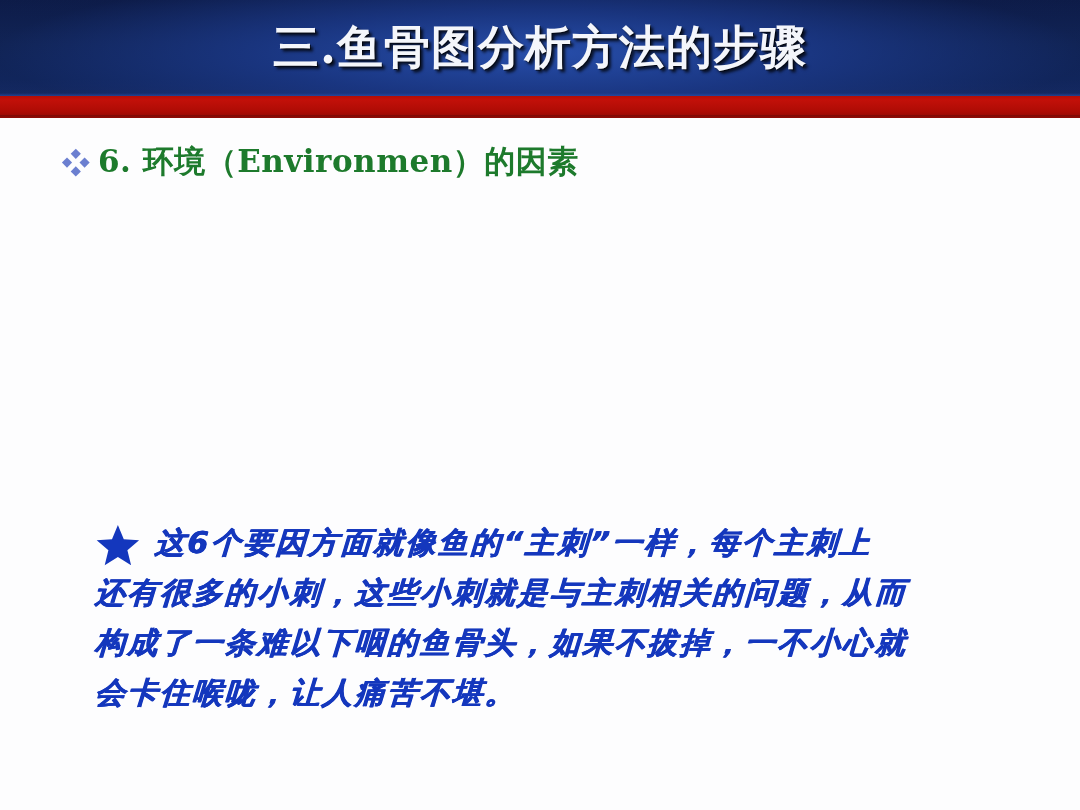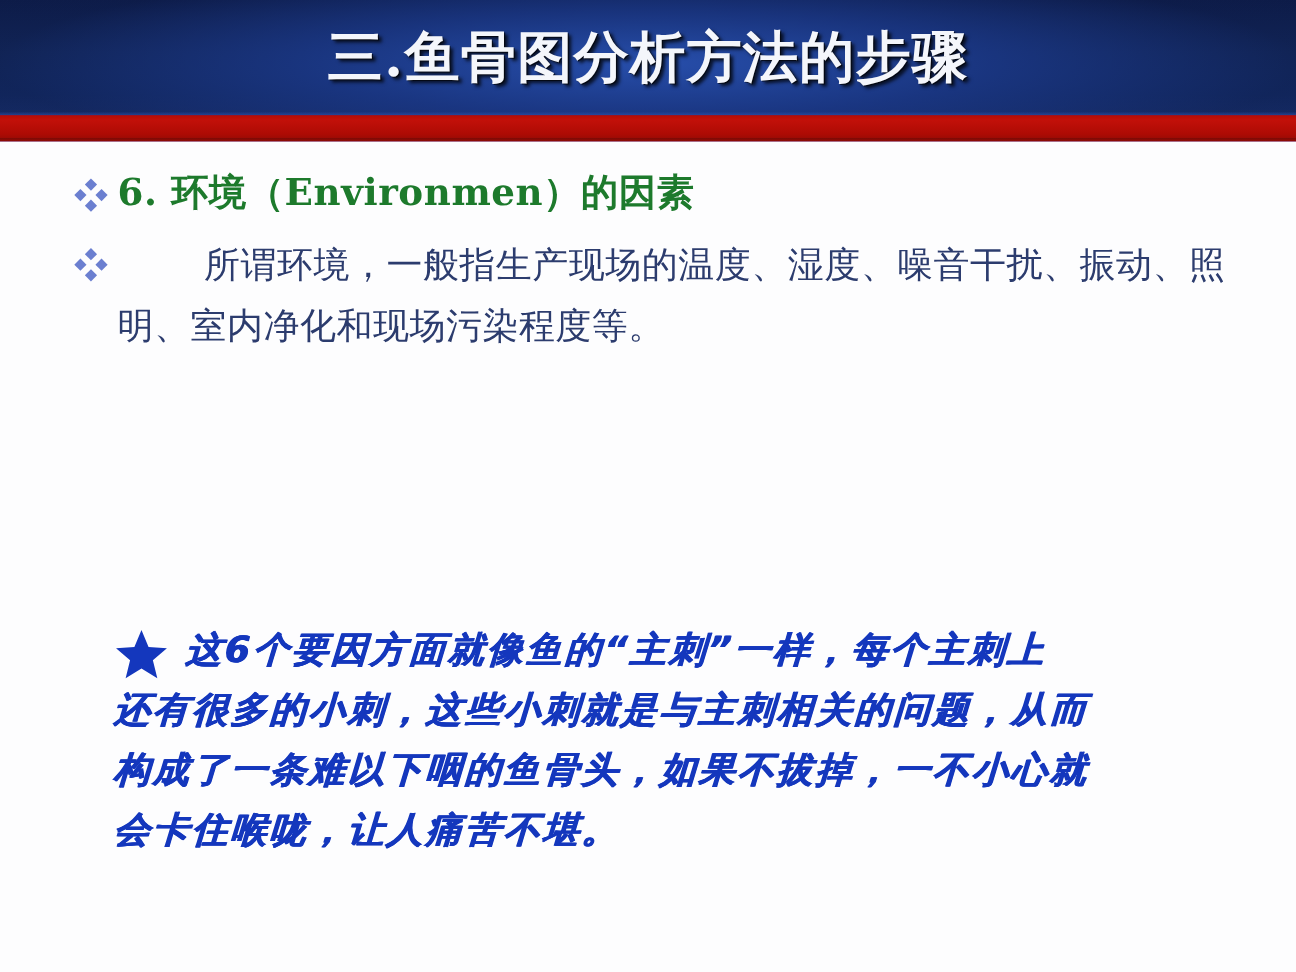--- a/index.html
+++ b/index.html
@@ -9,21 +9,21 @@
     background: #ffffff;
   }
   body {
     font-family: "DejaVu Serif", "Liberation Serif", serif;
   }
 
   .slide {
     position: relative;
     width: 1080px;
     height: 810px;
-    background: #4c1d95;
+    background: #4d7c0f;
     overflow: hidden;
   }
 
   
   .header-band {
     position: absolute;
     left: 0;
     top: 0;
     width: 1080px;
     height: 96px;
@@ -181,33 +181,20 @@
             <rect x="12.2" y="2.2" width="7.2" height="7.2" transform="rotate(45 15.8 5.8)"></rect>
             <rect x="3.4" y="11.0" width="7.2" height="7.2" transform="rotate(45 7.0 14.6)"></rect>
             <rect x="21.0" y="11.0" width="7.2" height="7.2" transform="rotate(45 24.6 14.6)"></rect>
             <rect x="12.2" y="19.8" width="7.2" height="7.2" transform="rotate(45 15.8 23.4)"></rect>
           </g>
         </svg>
       </span>
       <span class="heading-text">6. 环境（Environmen）的因素</span>
     </div>
 
-    <div class="row para-row">
-      <span class="bullet">
-        <svg width="30" height="30" viewBox="0 0 30 30" aria-hidden="true">
-          <g fill="#6b7fd0">
-            <rect x="12.2" y="2.2" width="7.2" height="7.2" transform="rotate(45 15.8 5.8)"></rect>
-            <rect x="3.4" y="11.0" width="7.2" height="7.2" transform="rotate(45 7.0 14.6)"></rect>
-            <rect x="21.0" y="11.0" width="7.2" height="7.2" transform="rotate(45 24.6 14.6)"></rect>
-            <rect x="12.2" y="19.8" width="7.2" height="7.2" transform="rotate(45 15.8 23.4)"></rect>
-          </g>
-        </svg>
-      </span>
-      <span class="para-text">所谓环境，一般指生产现场的温度、湿度、噪音干扰、振动、照明、室内净化和现场污染程度等。</span>
-    </div>
 
 
     <div class="star-block">
 
       <div class="star-line">
         <span class="star-icon">
           <svg width="46" height="46" viewBox="0 0 46 46" aria-hidden="true">
             <polygon fill="#1437bd" points="23,3 28.9,17.2 44.2,18.3 32.5,28.3 36.2,43.2 23,35 9.8,43.2 13.5,28.3 1.8,18.3 17.1,17.2"></polygon>
           </svg>
         </span>

